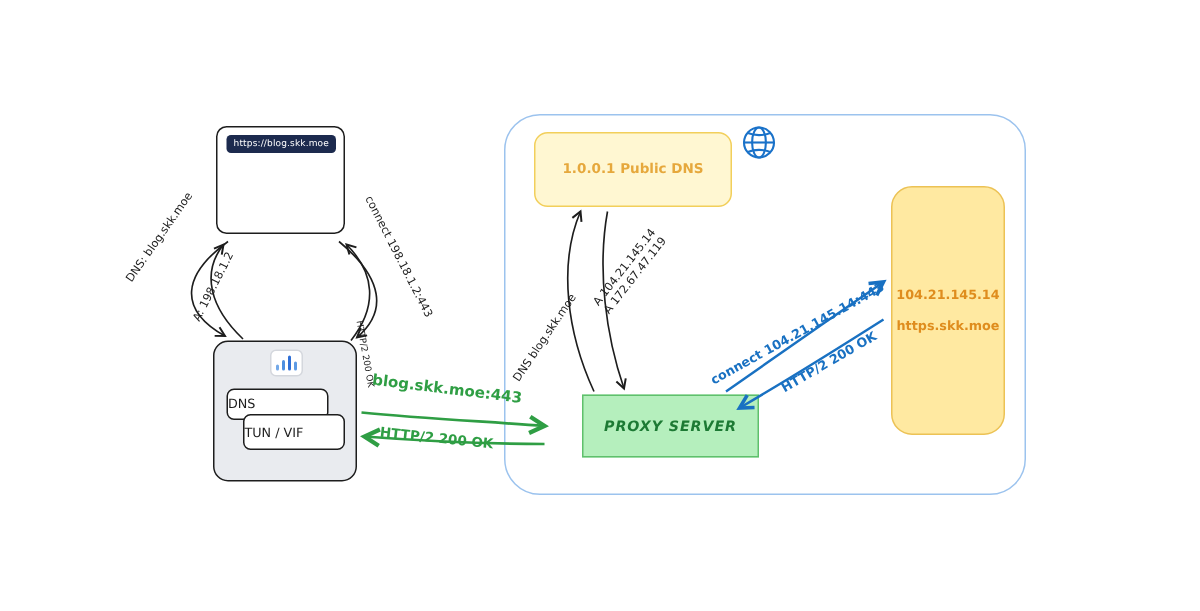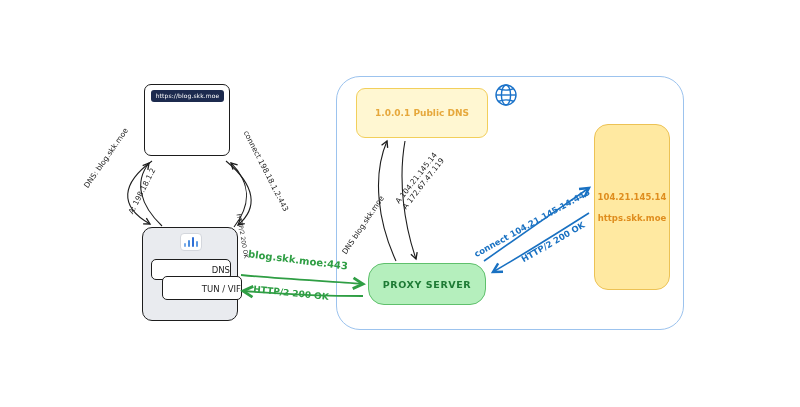--- a/index.html
+++ b/index.html
@@ -13,35 +13,35 @@
   .browser{left:144px;top:84px;width:86px;height:72px;background:#fff;
     border:1.6px solid #1d1d1d;border-radius:7px;}
   .urlbar{left:6px;top:5px;width:73px;height:12px;background:#1c2a4e;border-radius:3px;
     color:#fff;font-size:6px;line-height:12px;text-align:center;letter-spacing:.1px;}
 
   .client{left:142px;top:227px;width:96px;height:94px;background:#e9ebef;
     border:1.6px solid #1d1d1d;border-radius:10px;}
   .client-logo{left:37px;top:5px;width:22px;height:18px;background:#fff;border-radius:4px;
     border:1px solid #d4d7dd;display:flex;align-items:flex-end;justify-content:center;gap:2px;padding:3px 3px;}
   .client-logo i{display:block;width:3px;border-radius:2px;}
-  .module{left:8px;width:80px;background:#fff;border:1.3px solid #1d1d1d;border-radius:5px;
-    font-size:8.5px;text-align:right;}
+  .module{left:8px;width:68px;background:#fff;border:1.3px solid #1d1d1d;border-radius:5px;
+    font-size:8.5px;text-align:left;}
   .module.dns{top:31px;height:21px;line-height:21px;}
   .module.tun{top:48px;height:24px;line-height:24px;margin-left:11px;}
 
   .boundary{left:336px;top:76px;width:348px;height:254px;background:#fff;
     border:1.6px solid #9cc3ee;border-radius:24px;}
 
   .pubdns{left:356px;top:88px;width:132px;height:50px;background:#fff7d2;
     border:1.6px solid #f2cf5b;border-radius:9px;display:flex;align-items:center;justify-content:center;
     color:#e6a83c;font-size:9px;font-weight:600;text-align:center;}
 
-  .proxy{left:368px;top:263px;width:118px;height:42px;background:#b5efbd;
-    border:1.6px solid #5fc06c;border-radius:16px;display:flex;align-items:center;justify-content:center;
-    color:#1d7a34;font-size:9.5px;font-weight:600;letter-spacing:.6px;}
+  .proxy{left:388px;top:263px;width:118px;height:42px;background:#b5efbd;
+    border:1.6px solid #5fc06c;border-radius:0;display:flex;align-items:center;justify-content:center;
+    color:#1d7a34;font-size:9.5px;font-weight:600;letter-spacing:.6px;font-style:italic;}
 
   .origin{left:594px;top:124px;width:76px;height:166px;background:#ffe9a1;
     border:1.6px solid #ecc255;border-radius:14px;display:flex;flex-direction:column;
     align-items:center;justify-content:center;gap:11px;color:#df8d1e;font-size:8.5px;font-weight:600;text-align:center;}
 
   
   .lbl{position:absolute;white-space:nowrap;font-size:7.5px;color:#1d1d1d;
     transform:translate(-50%,-50%) rotate(var(--r,0deg));z-index:5;}
   .lbl.tiny{font-size:6px;}
   .lbl.green{color:#2f9e44;font-weight:700;font-size:10px;}

